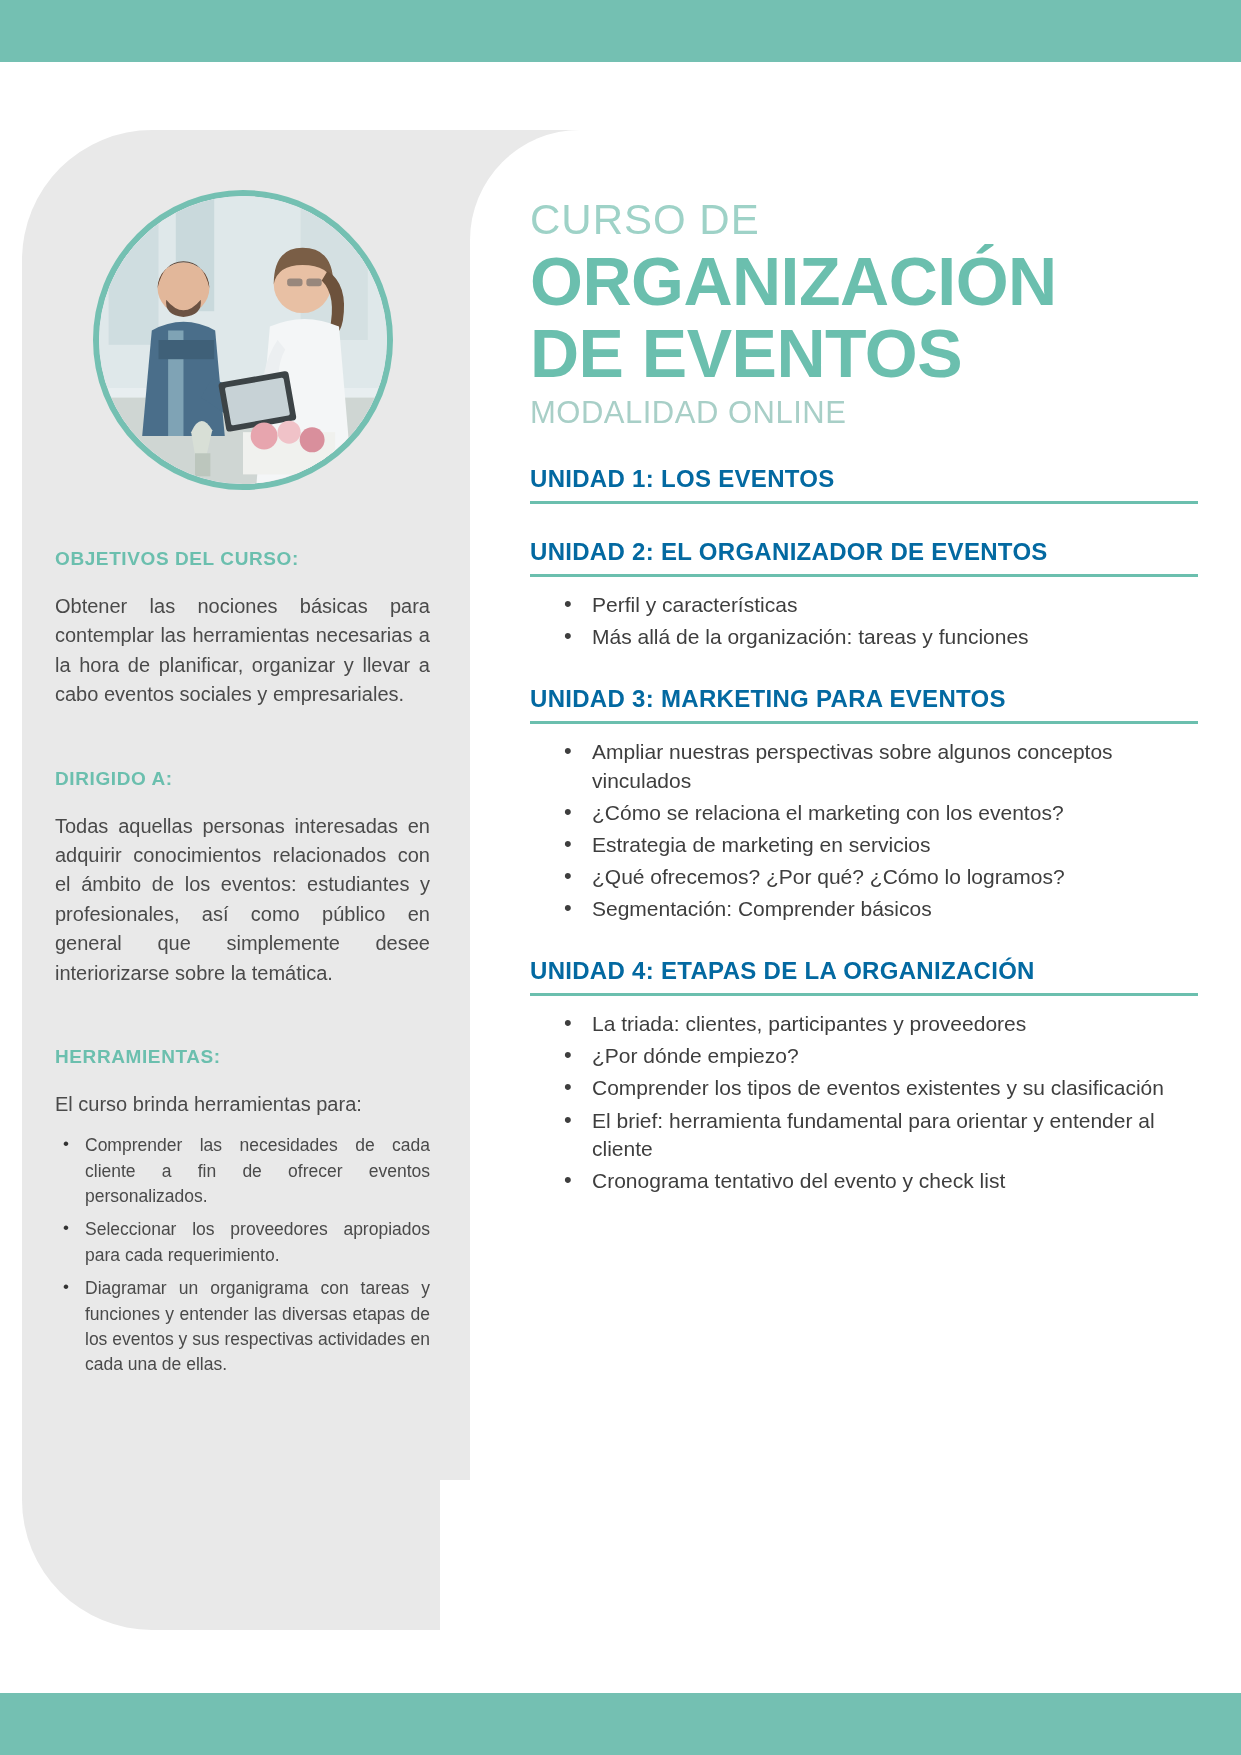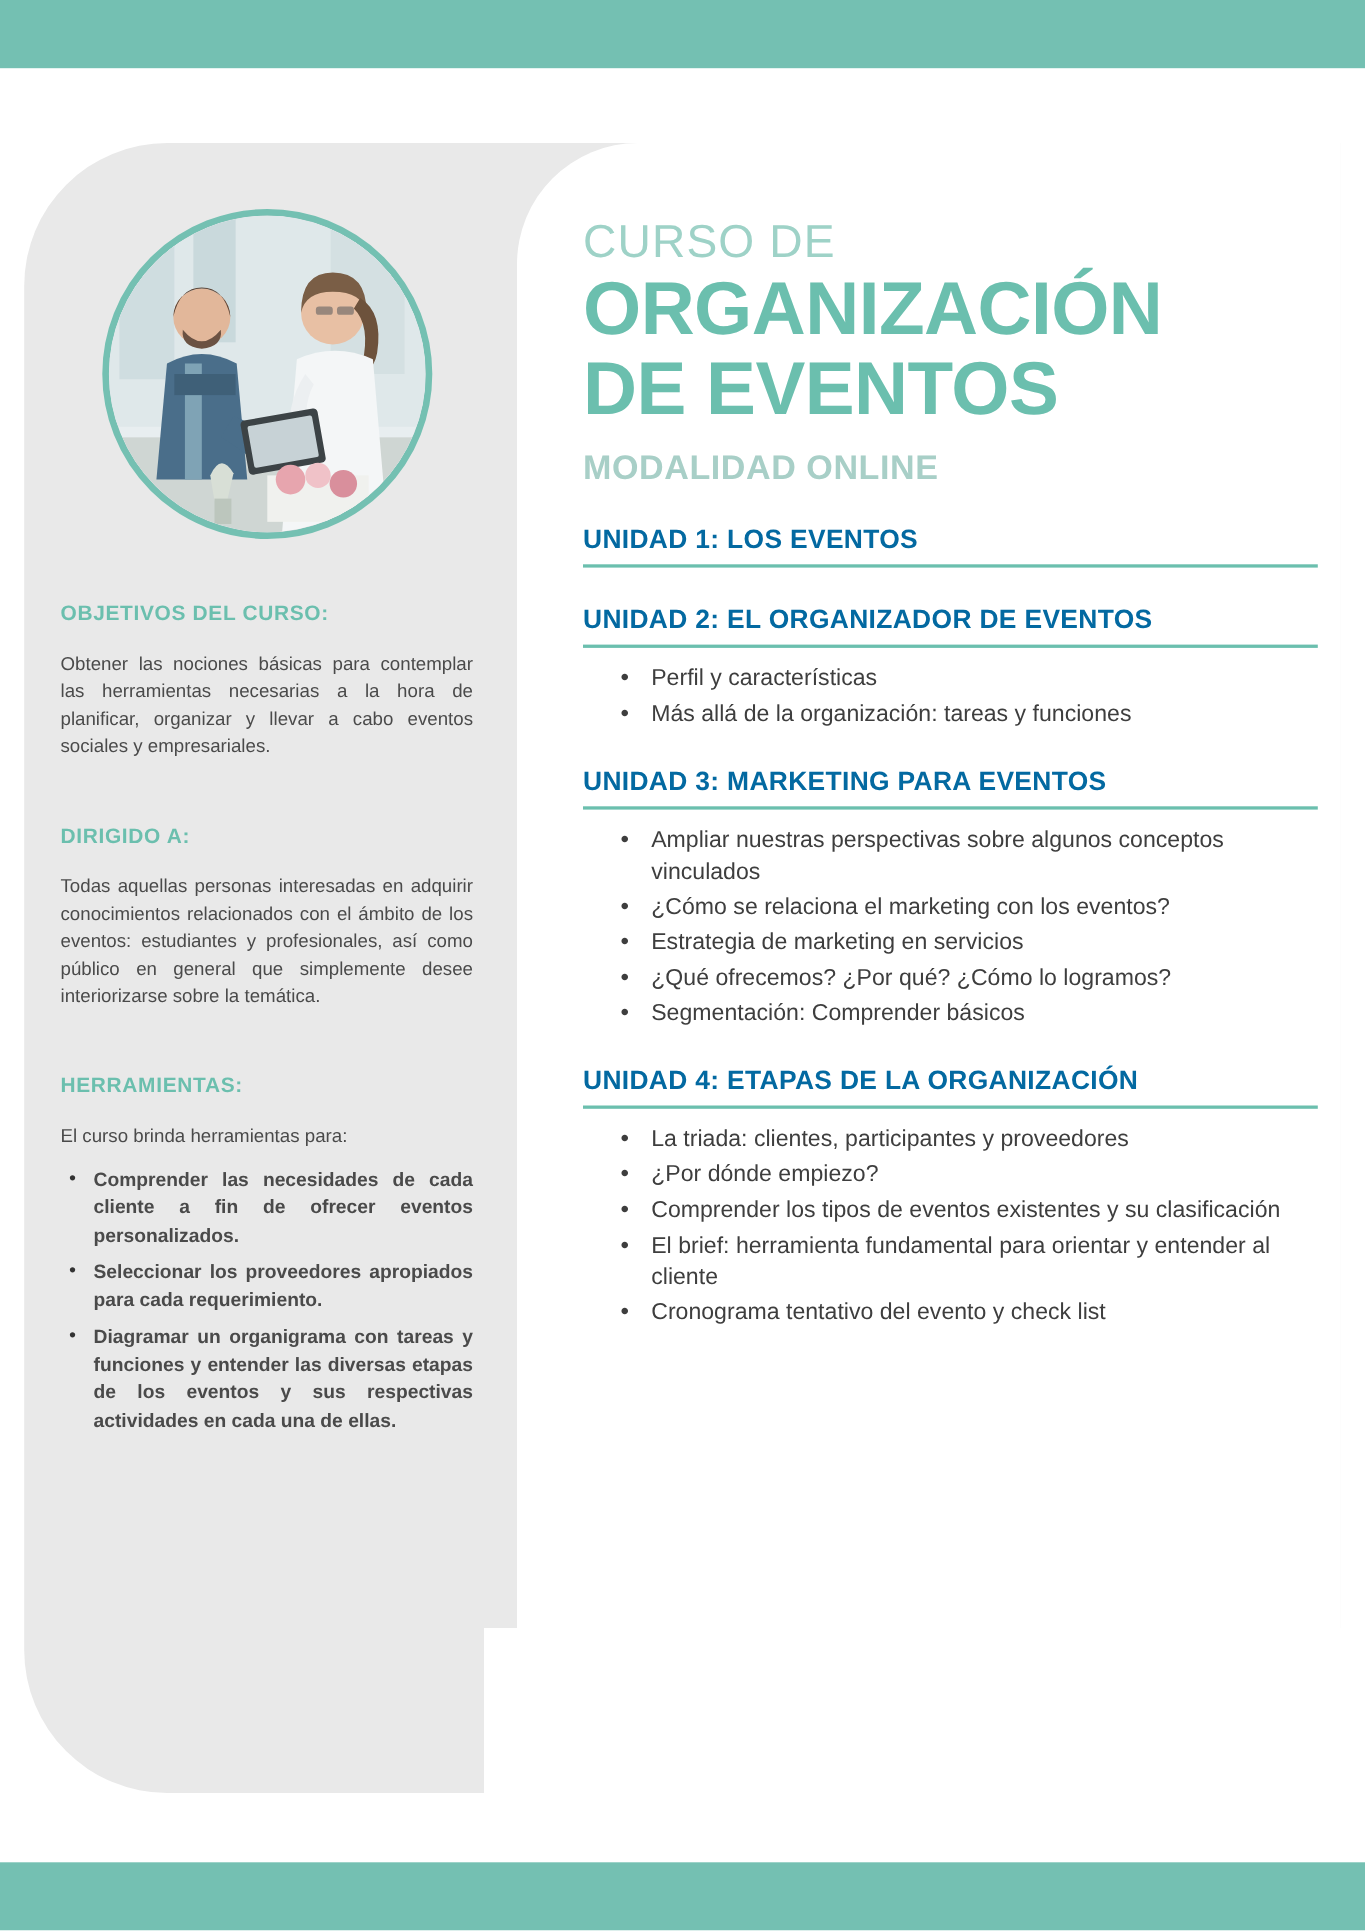--- a/index.html
+++ b/index.html
@@ -86,32 +86,31 @@
   .lc-heading {
     color: #6bbfae;
     font-weight: bold;
     font-size: 19px;
     letter-spacing: 0.6px;
     margin: 0 0 22px 0;
   }
   .lc-block { margin-top: 58px; }
   .lc-text {
     color: #4a4a4a;
-    font-size: 17px;
+    font-size: 20px;
     line-height: 1.47;
     text-align: justify;
     margin: 0;
   }
   .lc-text.nojust { text-align: left; }
 
   ul.lc-list {
     margin: 14px 0 0 0;
     padding-left: 30px;
     list-style: none;
-    font-weight: bold;
   }
   ul.lc-list li {
     color: #4a4a4a;
     font-size: 17.5px;
     line-height: 1.45;
     text-align: justify;
     margin-bottom: 8px;
     position: relative;
   }
   ul.lc-list li::before {
@@ -143,22 +142,22 @@
     font-size: 68px;
     font-weight: bold;
     line-height: 1.06;
     letter-spacing: -0.5px;
     margin: 0;
   }
   .title-sub {
     color: #a8cfc7;
     font-size: 31px;
     letter-spacing: 0.5px;
-    margin: 18px 0 0 0;
-    font-weight: bold;
+    margin: 6px 0 0 0;
+    font-weight: normal;
   }
 
   .unit { margin-top: 34px; }
   .unit-title {
     color: #0369a1;
     font-size: 24px;
     font-weight: bold;
     letter-spacing: 0.3px;
     margin: 0 0 8px 0;
   }

